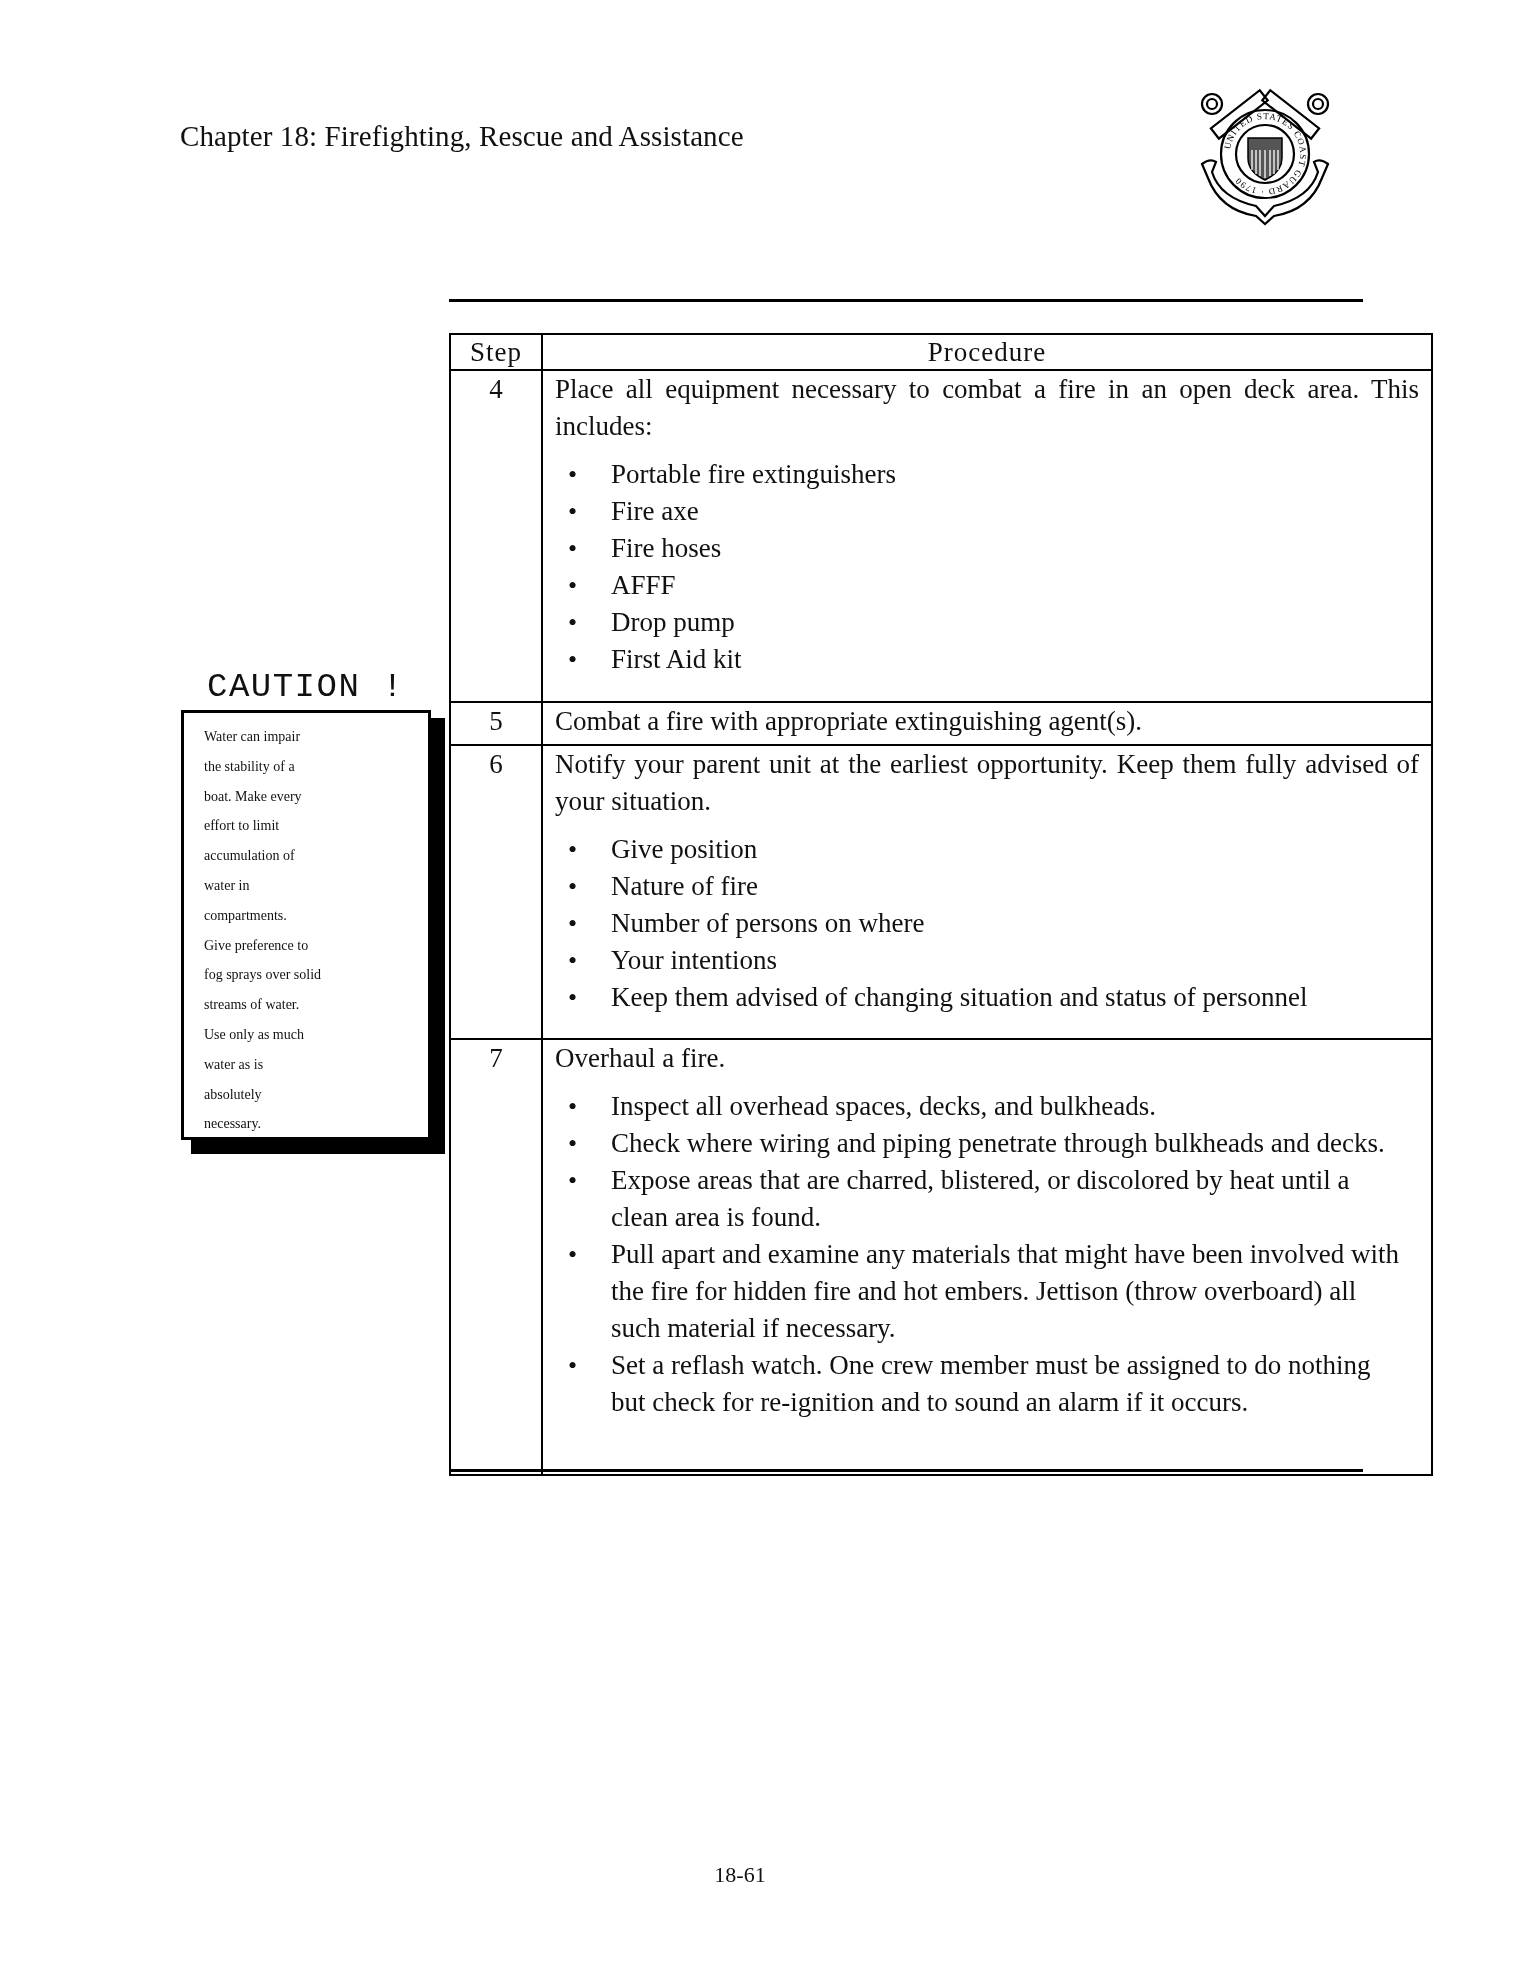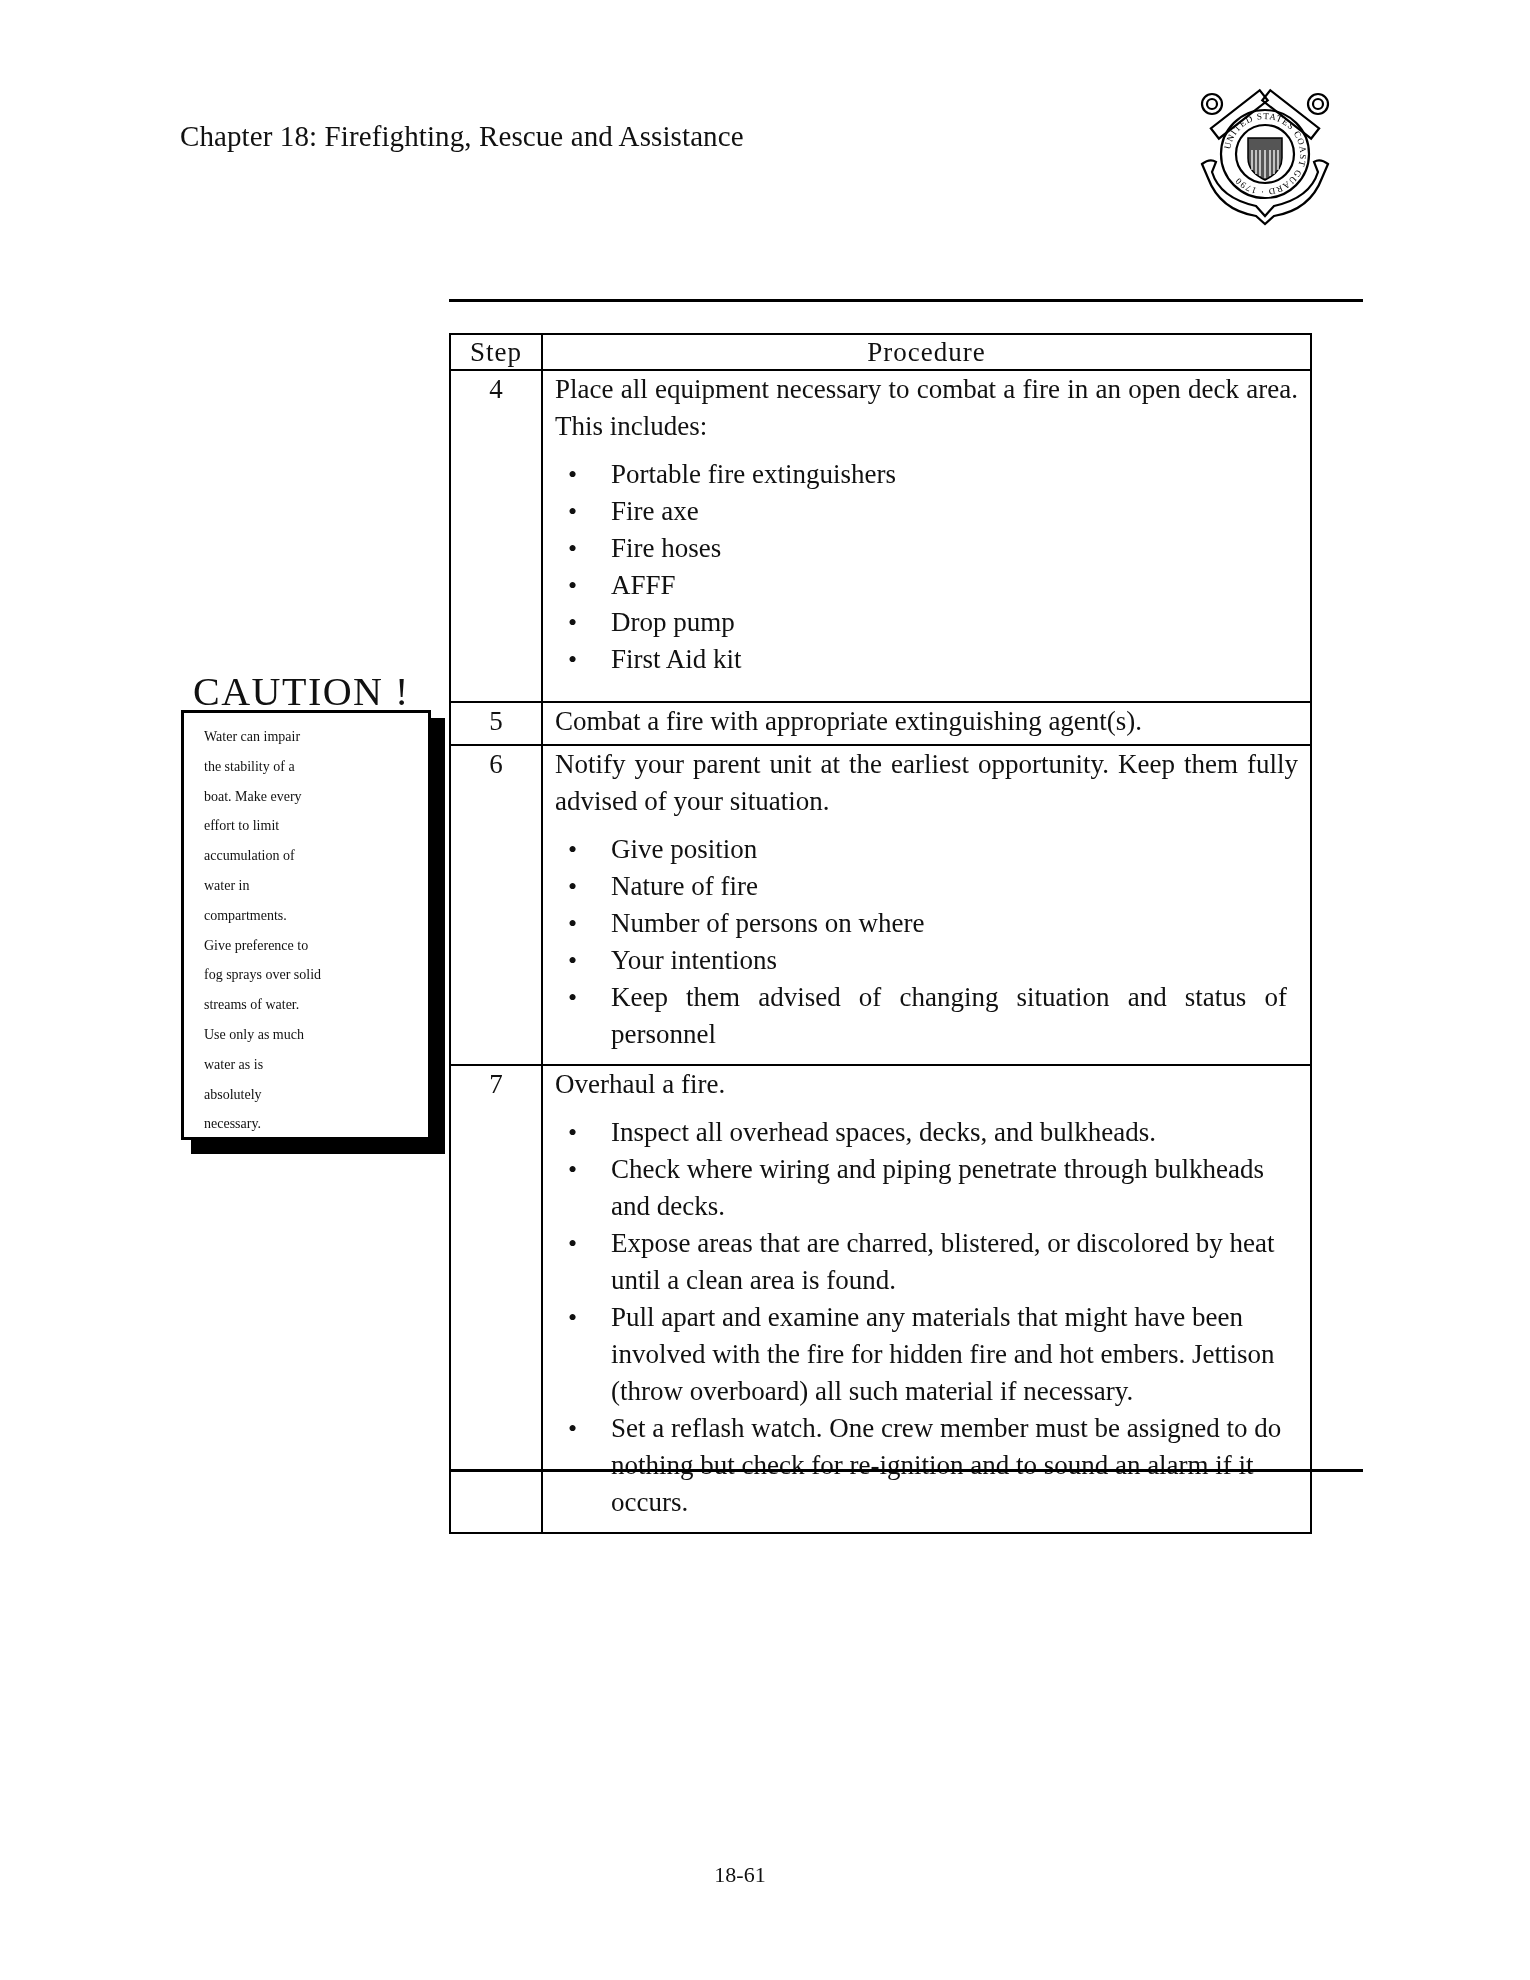--- a/index.html
+++ b/index.html
@@ -10,41 +10,41 @@
     .header-title {
       position: absolute; left: 180px; top: 120px;
       font-size: 29px; letter-spacing: 0.1px;
     }
     .seal { position: absolute; left: 1190px; top: 88px; width: 150px; height: 140px; }
     .rule { position: absolute; left: 449px; width: 914px; height: 3px; background: #000; }
     .rule.top { top: 299px; }
     .rule.bottom { top: 1469px; }
 
     table.proc {
-      position: absolute; left: 449px; top: 333px; width: 863px;
+      position: absolute; left: 449px; top: 333px; width: 984px;
       border-collapse: collapse; font-size: 27px; line-height: 37px;
     }
     table.proc th, table.proc td { border: 2px solid #000; vertical-align: top; }
     table.proc th { font-weight: normal; height: 34px; line-height: 34px; padding: 0; letter-spacing: 1px; }
     th.step-h, td.step { width: 88px; text-align: center; }
     td.step { padding-top: 0; }
     td.text { padding: 0 12px 0 12px; text-align: justify; }
     ul.bul { list-style: none; margin: 11px; padding: 0; }
     ul.bul li { position: relative; padding-left: 45px; text-align: left; }
     ul.bul li.just { text-align: justify; }
     ul.bul li::before {
       content: "\2022"; position: absolute; left: 2px; top: 0; font-size: 26px;
     }
     .r4 td { height: 329px; }
     .r5 td { height: 40px; }
     .r6 td { height: 291px; }
     .r7 td { height: 433px; }
 
     .caution-title {
-      position: absolute; left: 193px; top: 668px; font-size: 40px; letter-spacing: 1.5px;
+      position: absolute; left: 207px; top: 668px; font-size: 34px; letter-spacing: 1.5px; font-family: Liberation Mono, monospace;
     }
     .caution-shadow {
       position: absolute; left: 191px; top: 718px; width: 254px; height: 436px; background: #000;
     }
     .caution-box {
       position: absolute; left: 181px; top: 710px; width: 250px; height: 430px;
       background: #fff; border: 3px solid #000; box-sizing: border-box;
       padding: 9px 10px 0 20px; font-size: 14px; line-height: 29.8px;
     }
     .caution-box .line { display: block; white-space: nowrap; }

